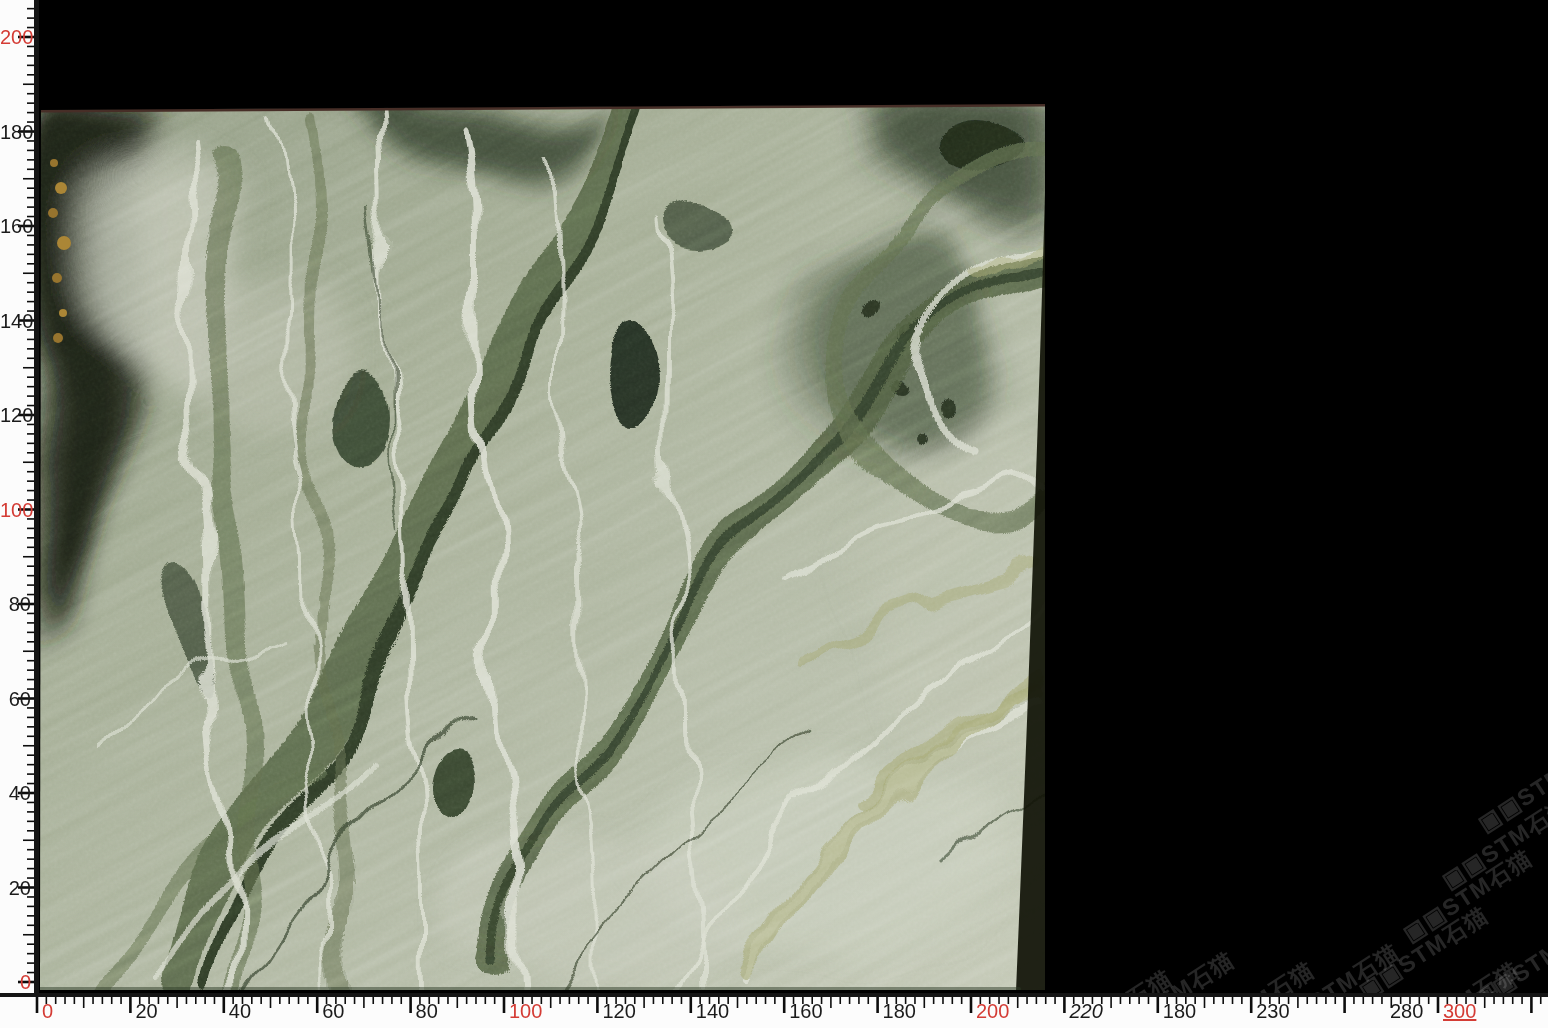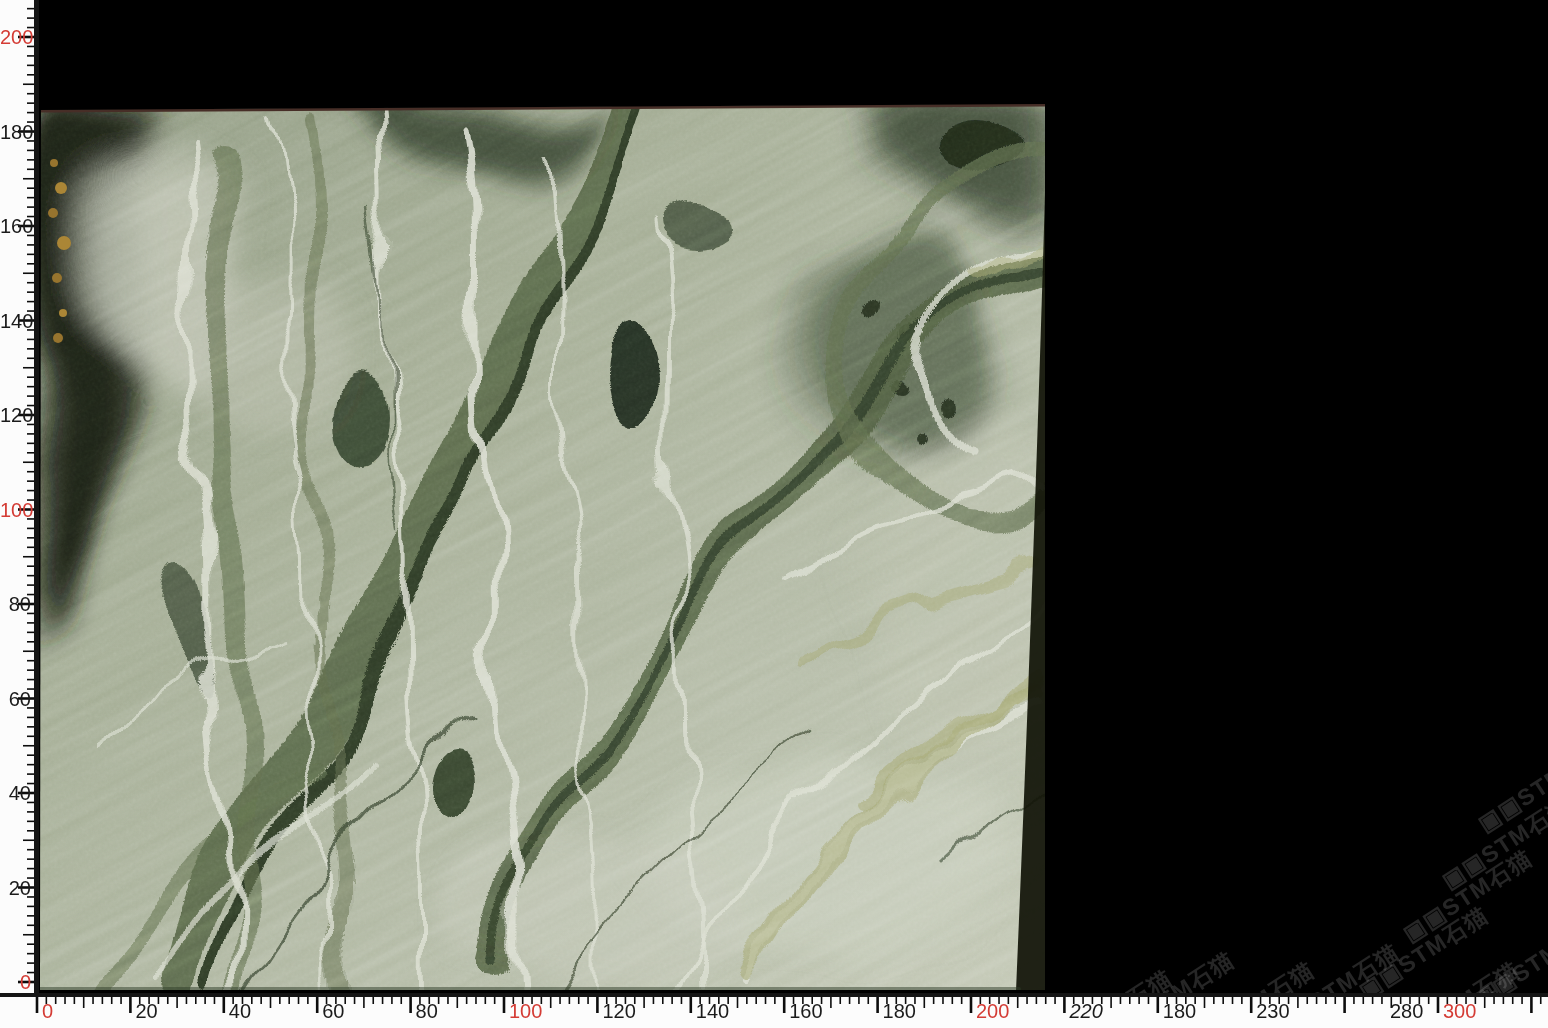--- a/index.html
+++ b/index.html
@@ -466,14 +466,14 @@
     <div class="hlabel red" style="left: 509px; top: 1001px;">100</div>
     <div class="hlabel" style="left: 602.4px; top: 1001px;">120</div>
     <div class="hlabel" style="left: 695.8px; top: 1001px;">140</div>
     <div class="hlabel" style="left: 789.2px; top: 1001px;">160</div>
     <div class="hlabel" style="left: 882.6px; top: 1001px;">180</div>
     <div class="hlabel red" style="left: 976px; top: 1001px;">200</div>
     <div class="hlabel" style="left: 1069.4px; top: 1001px; font-style: italic;">220</div>
     <div class="hlabel" style="left: 1162.8px; top: 1001px;">180</div>
     <div class="hlabel" style="left: 1256.2px; top: 1001px;">230</div>
     <div class="hlabel" style="left: 1390px; top: 1001px;">280</div>
-    <div class="hlabel red" style="left: 1443px; top: 1001px;">300</div>
+    <div class="hlabel red" style="left: 1443px; top: 1001px; text-decoration: underline;">300</div>
   </div>
 
 </body></html>

